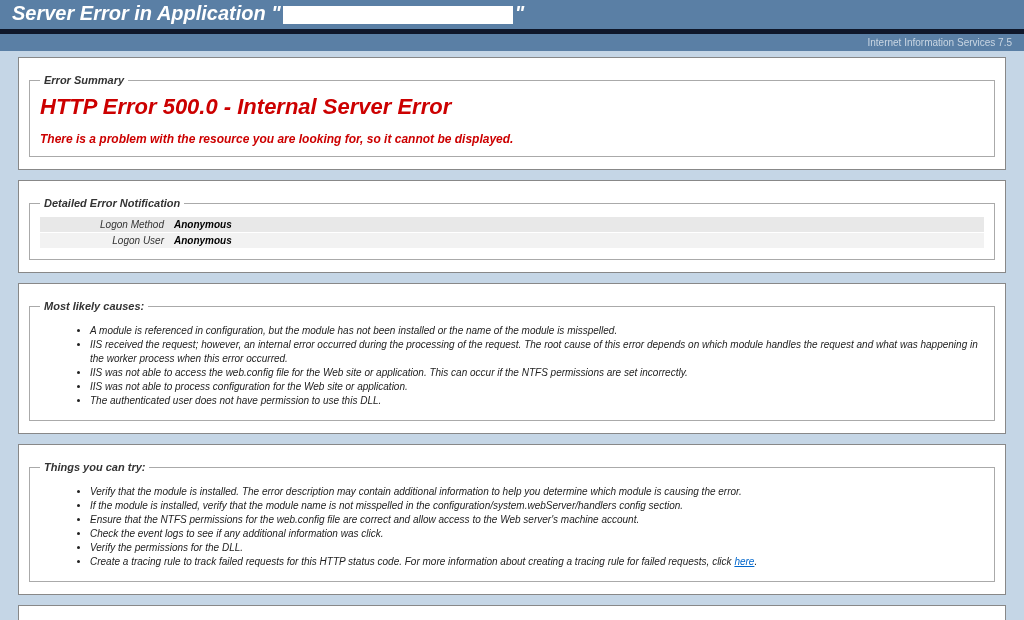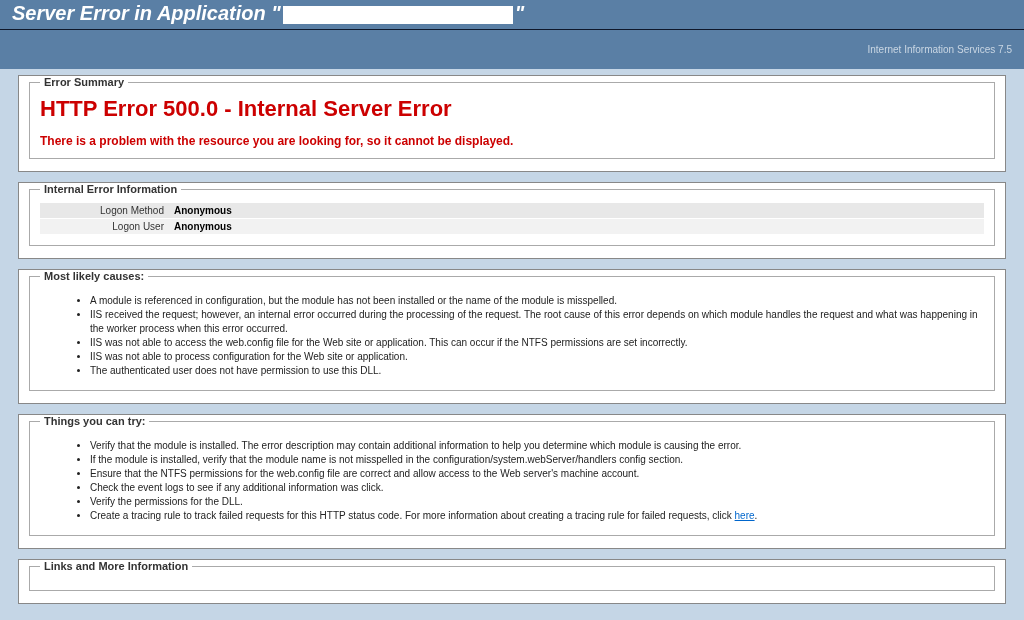--- a/index.html
+++ b/index.html
@@ -24,35 +24,36 @@
     .header h1 .whitebox {
       display: inline-block;
       background: #fff;
       width: 230px;
       height: 18px;
       vertical-align: middle;
       margin: 0 2px;
     }
     .subheader {
       background: #5a7fa5;
-      border-top: 1px solid #0f172a;
-      padding: 14px 12px;
+      border-top: 5px solid #0f172a;
+      padding: 3px 12px;
       text-align: right;
       color: #c9d6e3;
       font-size: 10px;
     }
     .content-wrap {
       padding: 6px 18px 10px 18px;
       background: #c5d6e6;
     }
     .panel {
       background: #fff;
       border: 1px solid #888;
-      padding: 0 10px 12px 10px;
+      padding: 16px 10px 12px 10px;
       margin-bottom: 10px;
+      font-style: italic;
     }
     fieldset {
       border: 1px solid #aaa;
       padding: 8px 10px 10px 10px;
       margin: 0;
     }
     legend {
       font-size: 11px;
       font-weight: bold;
       padding: 0 4px;
@@ -135,21 +136,21 @@
   <div class="panel">
     <fieldset>
       <legend>Error Summary</legend>
       <div class="error-title">HTTP Error 500.0 - Internal Server Error</div>
       <div class="error-subtitle">There is a problem with the resource you are looking for, so it cannot be displayed.</div>
     </fieldset>
   </div>
 
   <div class="panel">
     <fieldset>
-      <legend>Internal Error Information</legend>
+      <legend>Detailed Error Notification</legend>
       <div class="detail-grid">
         <div class="detail-col">
           <div class="detail-row alt">
             <div class="detail-label">Logon Method</div>
             <div class="detail-value">Anonymous</div>
           </div>
           <div class="detail-row alt2">
             <div class="detail-label">Logon User</div>
             <div class="detail-value">Anonymous</div>
           </div>

